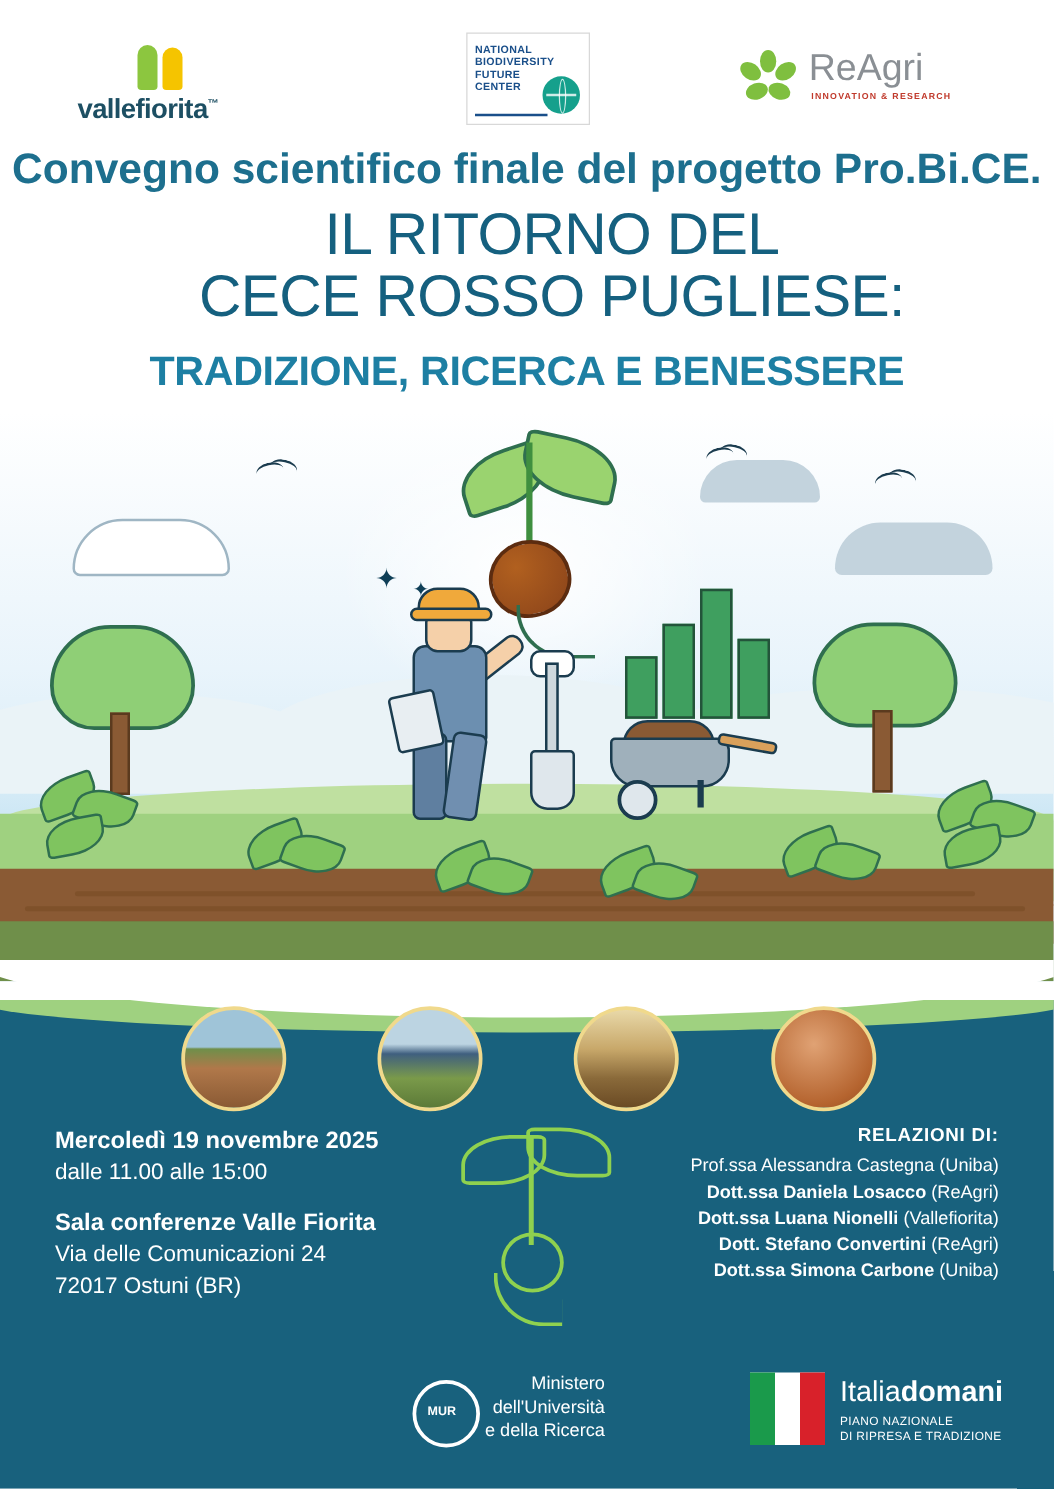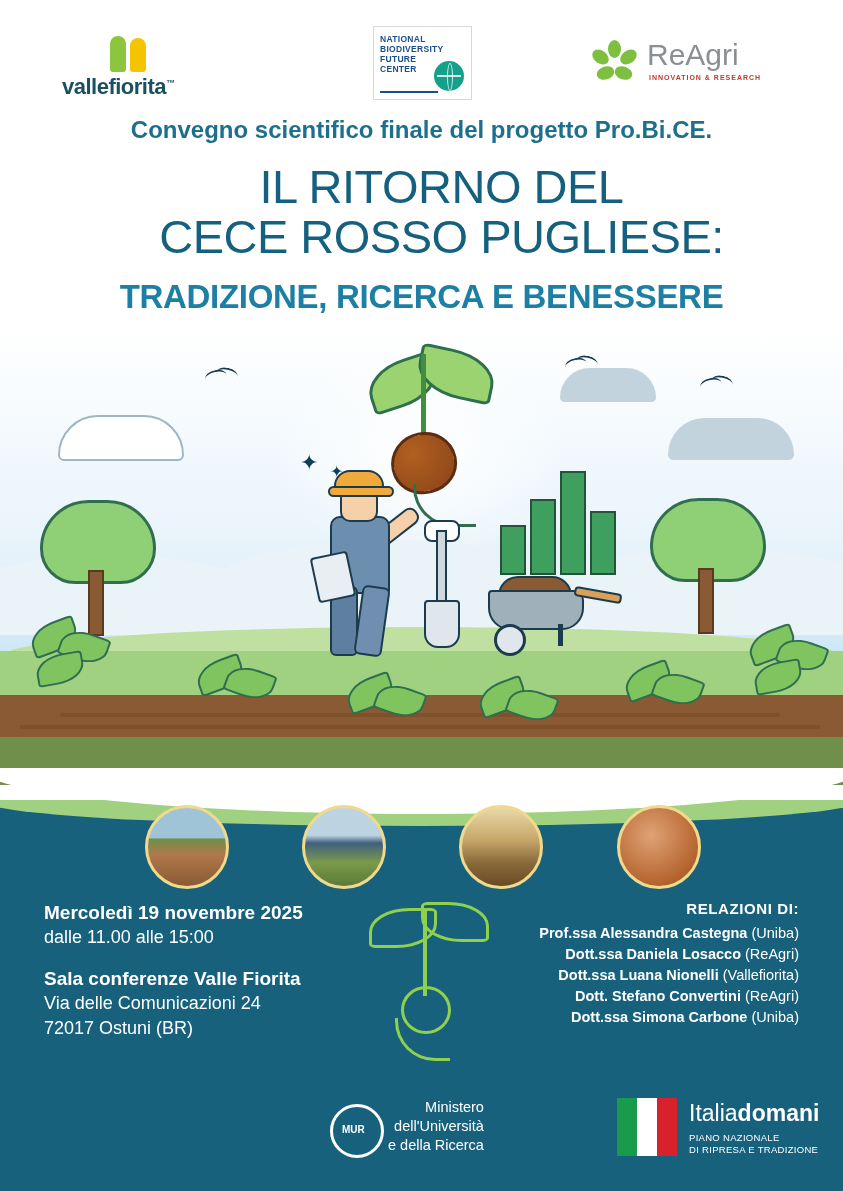--- a/index.html
+++ b/index.html
@@ -27,21 +27,21 @@
   .nbfc-globe:after{content:"";position:absolute;left:13px;top:2px;width:4px;height:26px;border-radius:50%;border:1px solid #fff;opacity:.8;}
   .nbfc-bar{position:absolute;left:6px;bottom:6px;width:58px;height:2px;background:#1a4f8a;}
 
   .logo-reagri{position:absolute;right:62px;top:12px;width:190px;height:62px;}
   .reagri-flower{position:absolute;left:0;top:6px;width:48px;height:44px;}
   .reagri-flower i{position:absolute;width:13px;height:18px;background:#7fbf3f;border-radius:50%;display:block;}
   .reagri-text{position:absolute;left:56px;top:4px;font-size:30px;color:#8a8f94;font-weight:normal;}
   .reagri-sub{position:absolute;left:58px;top:40px;font-size:7px;letter-spacing:1px;color:#c0392b;font-weight:bold;}
 
   
-  .kicker{position:absolute;top:116px;left:0;width:843px;text-align:center;font-size:24px;font-weight:bold;color:#1d6f8e;}
+  .kicker{position:absolute;top:116px;left:0;width:843px;text-align:center;font-size:34px;font-weight:bold;color:#1d6f8e;}
   .title1{position:absolute;top:162px;left:0;width:843px;text-align:center;font-size:47px;line-height:50px;font-weight:normal;color:#15607f;letter-spacing:-0.5px;padding-left:20px;}
   .title2{position:absolute;top:278px;left:0;width:843px;text-align:center;font-size:33px;font-weight:bold;color:#1d7fa3;letter-spacing:-0.3px;}
 
   
   .illus{position:absolute;top:330px;left:0;width:843px;height:455px;overflow:hidden;background:linear-gradient(180deg,#ffffff 0%,#e9f4fb 45%,#dceef8 62%,#cfe8f5 70%, #cfe8f5 100%);}
   .sky-glow{position:absolute;left:270px;top:10px;width:300px;height:230px;background:radial-gradient(ellipse at center,#ffffff 0%,rgba(255,255,255,0) 70%);}
   .hills{position:absolute;left:0;bottom:150px;width:843px;height:120px;}
   .hill{position:absolute;bottom:0;background:#eaf3f7;border-radius:50% 50% 0 0;}
   .groundA{position:absolute;left:0;bottom:88px;width:843px;height:70px;background:#bfe0a0;border-radius:50% 50% 0 0 / 30px 30px 0 0;}
   .groundB{position:absolute;left:0;bottom:64px;width:843px;height:70px;background:#9fd180;}
@@ -123,21 +123,21 @@
   .footer{position:absolute;left:0;top:1080px;width:843px;height:111px;}
   .eu{position:absolute;left:48px;top:14px;width:250px;height:68px;}
   .eu-flag{position:absolute;left:0;top:6px;width:72px;height:48px;background:#003399;}
   .eu-star{position:absolute;width:4px;height:4px;background:#ffcc00;border-radius:50%;}
   .eu-t1{position:absolute;left:82px;top:6px;font-size:13.5px;font-weight:bold;color:#ffffff;line-height:16px;}
   .eu-t2{position:absolute;left:82px;top:42px;font-size:11.5px;color:#ffffff;}
   .mur{position:absolute;left:330px;top:16px;width:210px;height:70px;}
   .mur-mark{position:absolute;left:0;top:8px;width:48px;height:48px;border-radius:50%;border:3px solid #ffffff;}
   .mur-mark:after{content:"MUR";position:absolute;left:9px;top:17px;font-size:10px;font-weight:bold;color:#fff;}
   .mur-txt{position:absolute;left:58px;top:2px;font-size:14.5px;font-weight:normal;color:#fff;line-height:19px;text-align:right;}
-  .ita{position:absolute;left:600px;top:14px;width:220px;height:72px;margin-left:17px;}
+  .ita{position:absolute;left:600px;top:14px;width:220px;height:72px;}
   .ita-flag{position:absolute;left:0;top:4px;width:60px;height:58px;background:#ffffff;}
   .ita-flag .g{position:absolute;left:0;top:0;width:20px;height:58px;background:#1a9a4b;}
   .ita-flag .r{position:absolute;left:40px;top:0;width:20px;height:58px;background:#d8212a;}
   .ita-t1{position:absolute;left:72px;top:6px;font-size:23px;color:#ffffff;font-weight:normal;}
   .ita-t1 b{font-weight:bold;}
   .ita-t2{position:absolute;left:72px;top:38px;font-size:9.5px;color:#ffffff;line-height:12px;letter-spacing:.3px;}
 </style>
 </head>
 <body>
 
@@ -318,21 +318,21 @@
   <div class="midsprout">
     <div class="ms-leafL"></div>
       <div class="ms-leafR"></div>
       <div class="ms-stem"></div>
     <div class="ms-seed"></div>
       <div class="ms-root"></div>
   </div>
 
   <div class="relazioni">
     <div class="head">RELAZIONI DI:</div>
-    <div class="row"><span style="font-weight:bold">Prof.ssa Alessandra Castegna</span> <span>(Uniba)</span></div>
+    <div class="row"><span style="font-weight:normal">Prof.ssa Alessandra Castegna</span> <span>(Uniba)</span></div>
     <div class="row"><span style="font-weight:bold">Dott.ssa Daniela Losacco</span> <span>(ReAgri)</span></div>
     <div class="row"><span style="font-weight:bold">Dott.ssa Luana Nionelli</span> <span>(Vallefiorita)</span></div>
     <div class="row"><span style="font-weight:bold">Dott. Stefano Convertini</span> <span>(ReAgri)</span></div>
     <div class="row"><span style="font-weight:bold">Dott.ssa Simona Carbone</span> <span>(Uniba)</span></div>
   </div>
 
   <div class="footer">
 
     <div class="mur">
       <div class="mur-mark"></div>

